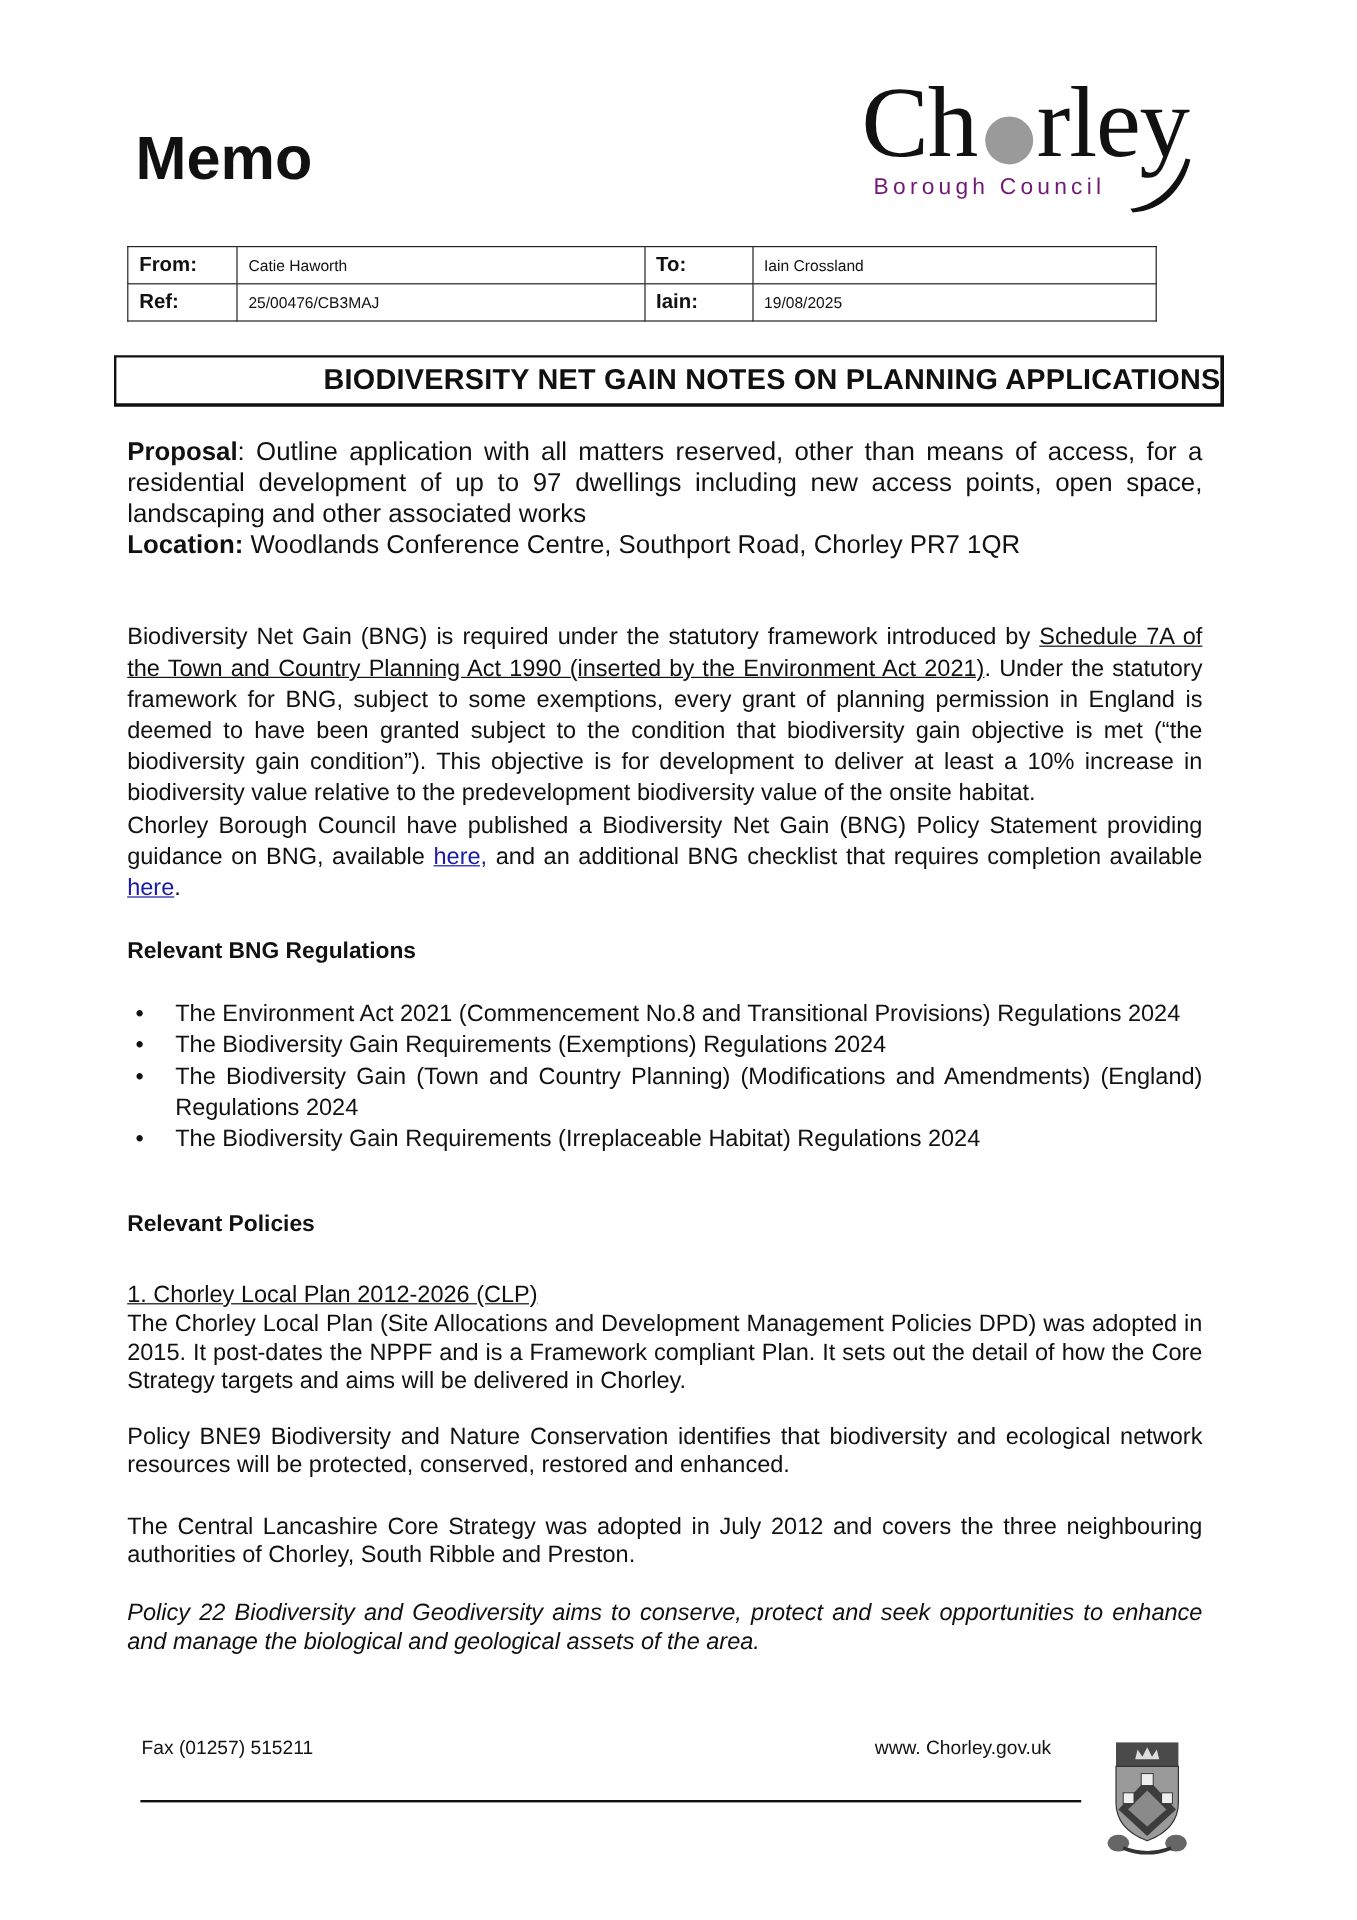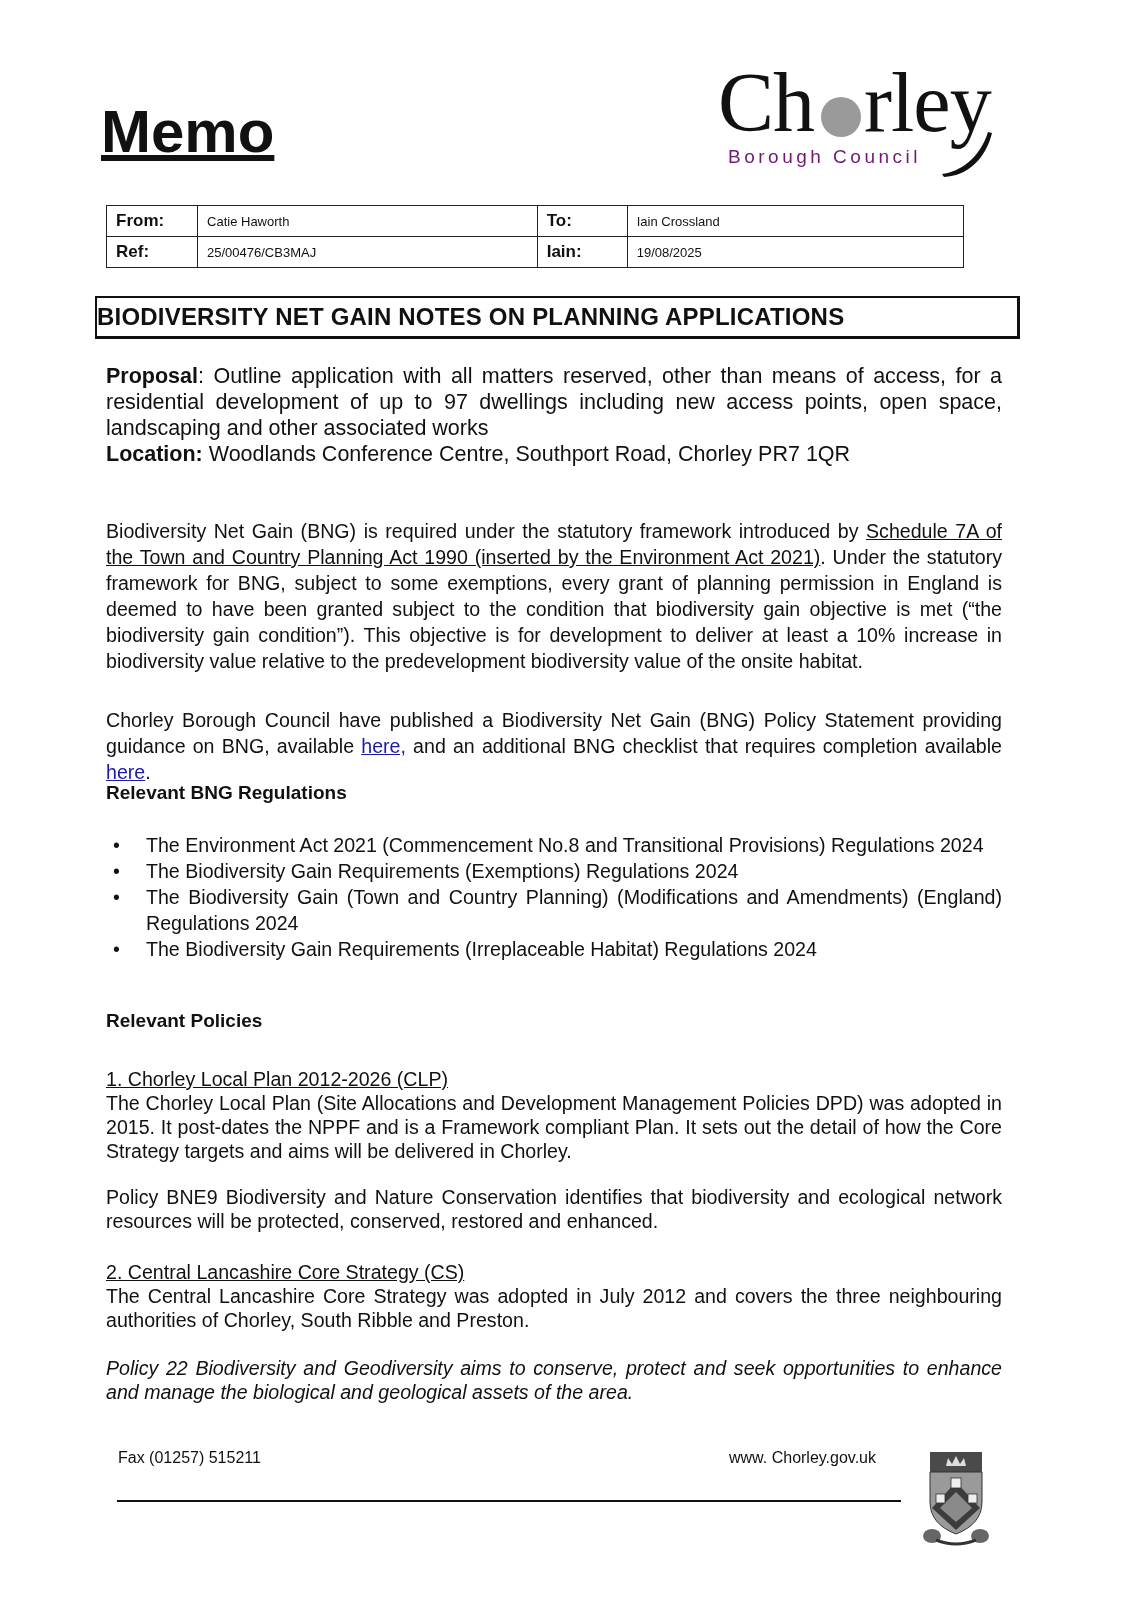--- a/index.html
+++ b/index.html
@@ -1,40 +1,40 @@
 <!DOCTYPE html>
 <html><head>
 <meta charset="utf-8">
 <style>
   html, body { margin: 0; padding: 0; background: #ffffff; }
   body { width: 1131px; height: 1600px; position: relative; overflow: hidden;
          font-family: "Liberation Sans", sans-serif; color: #111; }
   .abs { position: absolute; }
 
   
-  .memo-title { left: 101px; top: 92px; font-size: 60px; font-weight: bold;
-                font-family: "Liberation Sans", sans-serif; letter-spacing: 0px; line-height: 80px; text-decoration: underline; }
+  .memo-title { left: 113px; top: 92px; font-size: 51px; font-weight: bold;
+                font-family: "Liberation Sans", sans-serif; letter-spacing: 0px; line-height: 80px; }
   .logo { left: 718px; top: 58px; width: 300px; height: 120px; }
   .logo-word { position: absolute; left: 0; top: 0; font-family: "Liberation Serif", serif;
                font-size: 84px; line-height: 90px; color: #111; letter-spacing: -1px; }
   .logo-word .o-slot { display: inline-block; width: 50px; }
   .logo-circle { position: absolute; left: 97px; top: 37px; width: 48px; height: 48px; }
   .logo-sub { position: absolute; left: 10px; top: 88px; font-size: 19px; letter-spacing: 3.5px; color: #701a75; }
   .logo-swoosh { position: absolute; left: 222px; top: 70px; width: 60px; height: 50px; }
 
   
   .memo-table { left: 106px; top: 205px; width: 858px; border-collapse: collapse; }
   .memo-table td { border: 1.5px solid #222; height: 30px; padding: 0 9px; font-size: 13px; }
   .memo-table td.lbl { font-weight: bold; font-size: 17px; }
   .c1 { width: 74px; } .c2 { width: 338px; } .c3 { width: 74px; } .c4 { width: 338px; }
 
   
   .title-box { left: 95px; top: 296px; width: 920px; height: 38px; border: 2px solid #111;
                border-bottom-width: 3px; border-right-width: 3px;
-               display: flex; align-items: center; justify-content: flex-start; }
+               display: flex; align-items: center; justify-content: flex-end; }
   .title-box span { font-weight: bold; font-size: 24px; letter-spacing: 0.2px; }
 
   
   .content { left: 106px; width: 896px; font-size: 19.6px; line-height: 26px; text-align: justify; }
   .content p { margin: 0; }
   .big { font-size: 21.5px; line-height: 26px; }
   .u { text-decoration: underline; }
   .link { color: #1a1aa6; text-decoration: underline; cursor: pointer; }
   .h { font-weight: bold; font-size: 19px; }
 
@@ -90,21 +90,21 @@
 
 <div class="abs content big" style="top:363px;">
   <p><b>Proposal</b><span>: Outline application with all matters reserved, other than means of access, for a residential development of up to 97 dwellings including new access points, open space, landscaping and other associated works</span></p>
   <p style="text-align:left;"><b>Location:</b><span> Woodlands Conference Centre, Southport Road, Chorley PR7 1QR</span></p>
 </div>
 
 <div class="abs content" style="top:518px;">
   <p><span>Biodiversity Net Gain (BNG) is required under the statutory framework introduced by </span><span class="u">Schedule 7A of the Town and Country Planning Act 1990 (inserted by the Environment Act 2021)</span><span>. Under the statutory framework for BNG, subject to some exemptions, every grant of planning permission in England is deemed to have been granted subject to the condition that biodiversity gain objective is met (“the biodiversity gain condition”). This objective is for development to deliver at least a 10% increase in biodiversity value relative to the predevelopment biodiversity value of the onsite habitat.</span></p>
 </div>
 
-<div class="abs content" style="top:675px;margin-top:32px;">
+<div class="abs content" style="top:675px;">
   <p><span>Chorley Borough Council have published a Biodiversity Net Gain (BNG) Policy Statement providing guidance on BNG, available </span><a class="link">here,</a><span> and an additional BNG checklist that requires completion available </span><a class="link">here</a><span>.</span></p>
 </div>
 
 <div class="abs content" style="top:780px;">
   <p class="h">Relevant BNG Regulations</p>
   <ul class="bullets" style="margin-top:26px;">
     <li><span class="dot">•</span><span>The Environment Act 2021 (Commencement No.8 and Transitional Provisions) Regulations 2024</span></li>
     <li><span class="dot">•</span><span>The Biodiversity Gain Requirements (Exemptions) Regulations 2024</span></li>
     <li><span class="dot">•</span><span>The Biodiversity Gain (Town and Country Planning) (Modifications and Amendments) (England) Regulations 2024</span></li>
     <li><span class="dot">•</span><span>The Biodiversity Gain Requirements (Irreplaceable Habitat) Regulations 2024</span></li>
@@ -115,21 +115,20 @@
   <p class="h">Relevant Policies</p>
 </div>
 
 <div class="abs content" style="top:1067px; line-height:24px;">
   <p class="u" style="text-align:left;">1. Chorley Local Plan 2012-2026 (CLP)</p>
   <p>The Chorley Local Plan (Site Allocations and Development Management Policies DPD) was adopted in 2015. It post-dates the NPPF and is a Framework compliant Plan. It sets out the detail of how the Core Strategy targets and aims will be delivered in Chorley.</p>
   <p style="margin-top:22px;">Policy BNE9 Biodiversity and Nature Conservation identifies that biodiversity and ecological network resources will be protected, conserved, restored and enhanced.</p>
 </div>
 
 <div class="abs content" style="top:1260px; line-height:24px;">
-  <p class="u" style="text-align:left;">2. Central Lancashire Core Strategy (CS)</p>
   <p>The Central Lancashire Core Strategy was adopted in July 2012 and covers the three neighbouring authorities of Chorley, South Ribble and Preston.</p>
   <p style="margin-top:24px;font-style:italic;">Policy 22 Biodiversity and Geodiversity aims to conserve, protect and seek opportunities to enhance and manage the biological and geological assets of the area.</p>
 </div>
 
 <div class="abs footer-fax">Fax (01257) 515211</div>
 <div class="abs footer-web">www. Chorley.gov.uk</div>
 <div class="abs footer-rule"></div>
 
 <svg class="abs crest" viewBox="0 0 68 100">
   <rect x="8" y="2" width="52" height="20" fill="#4a4a4a"></rect>

